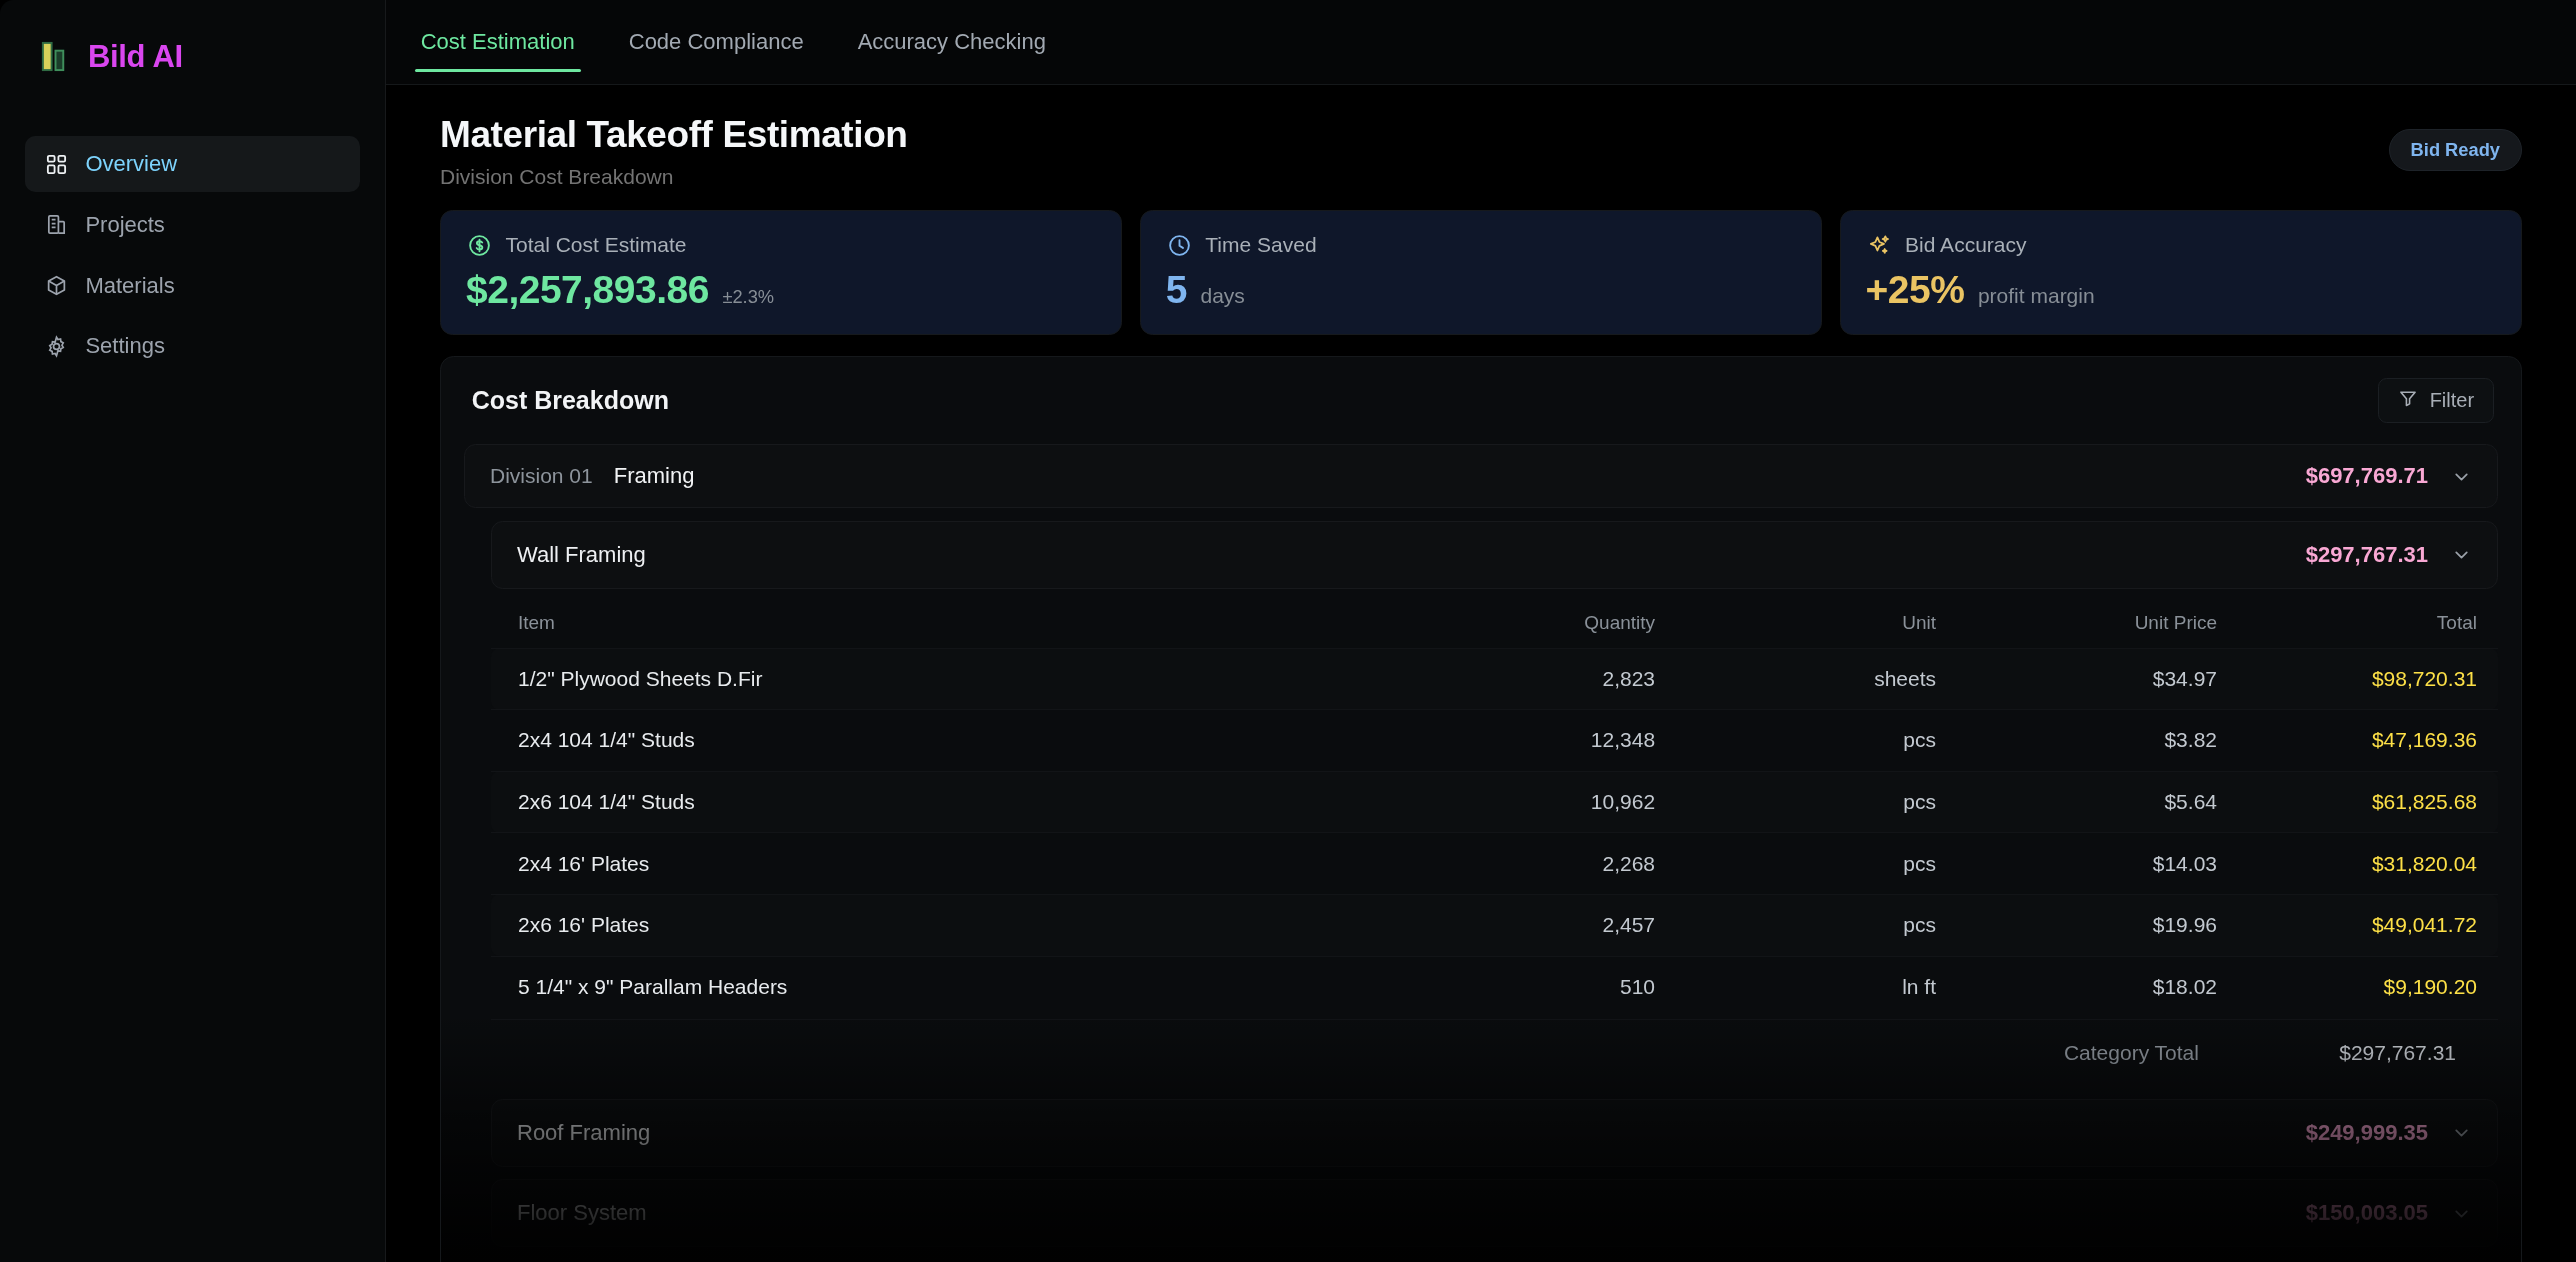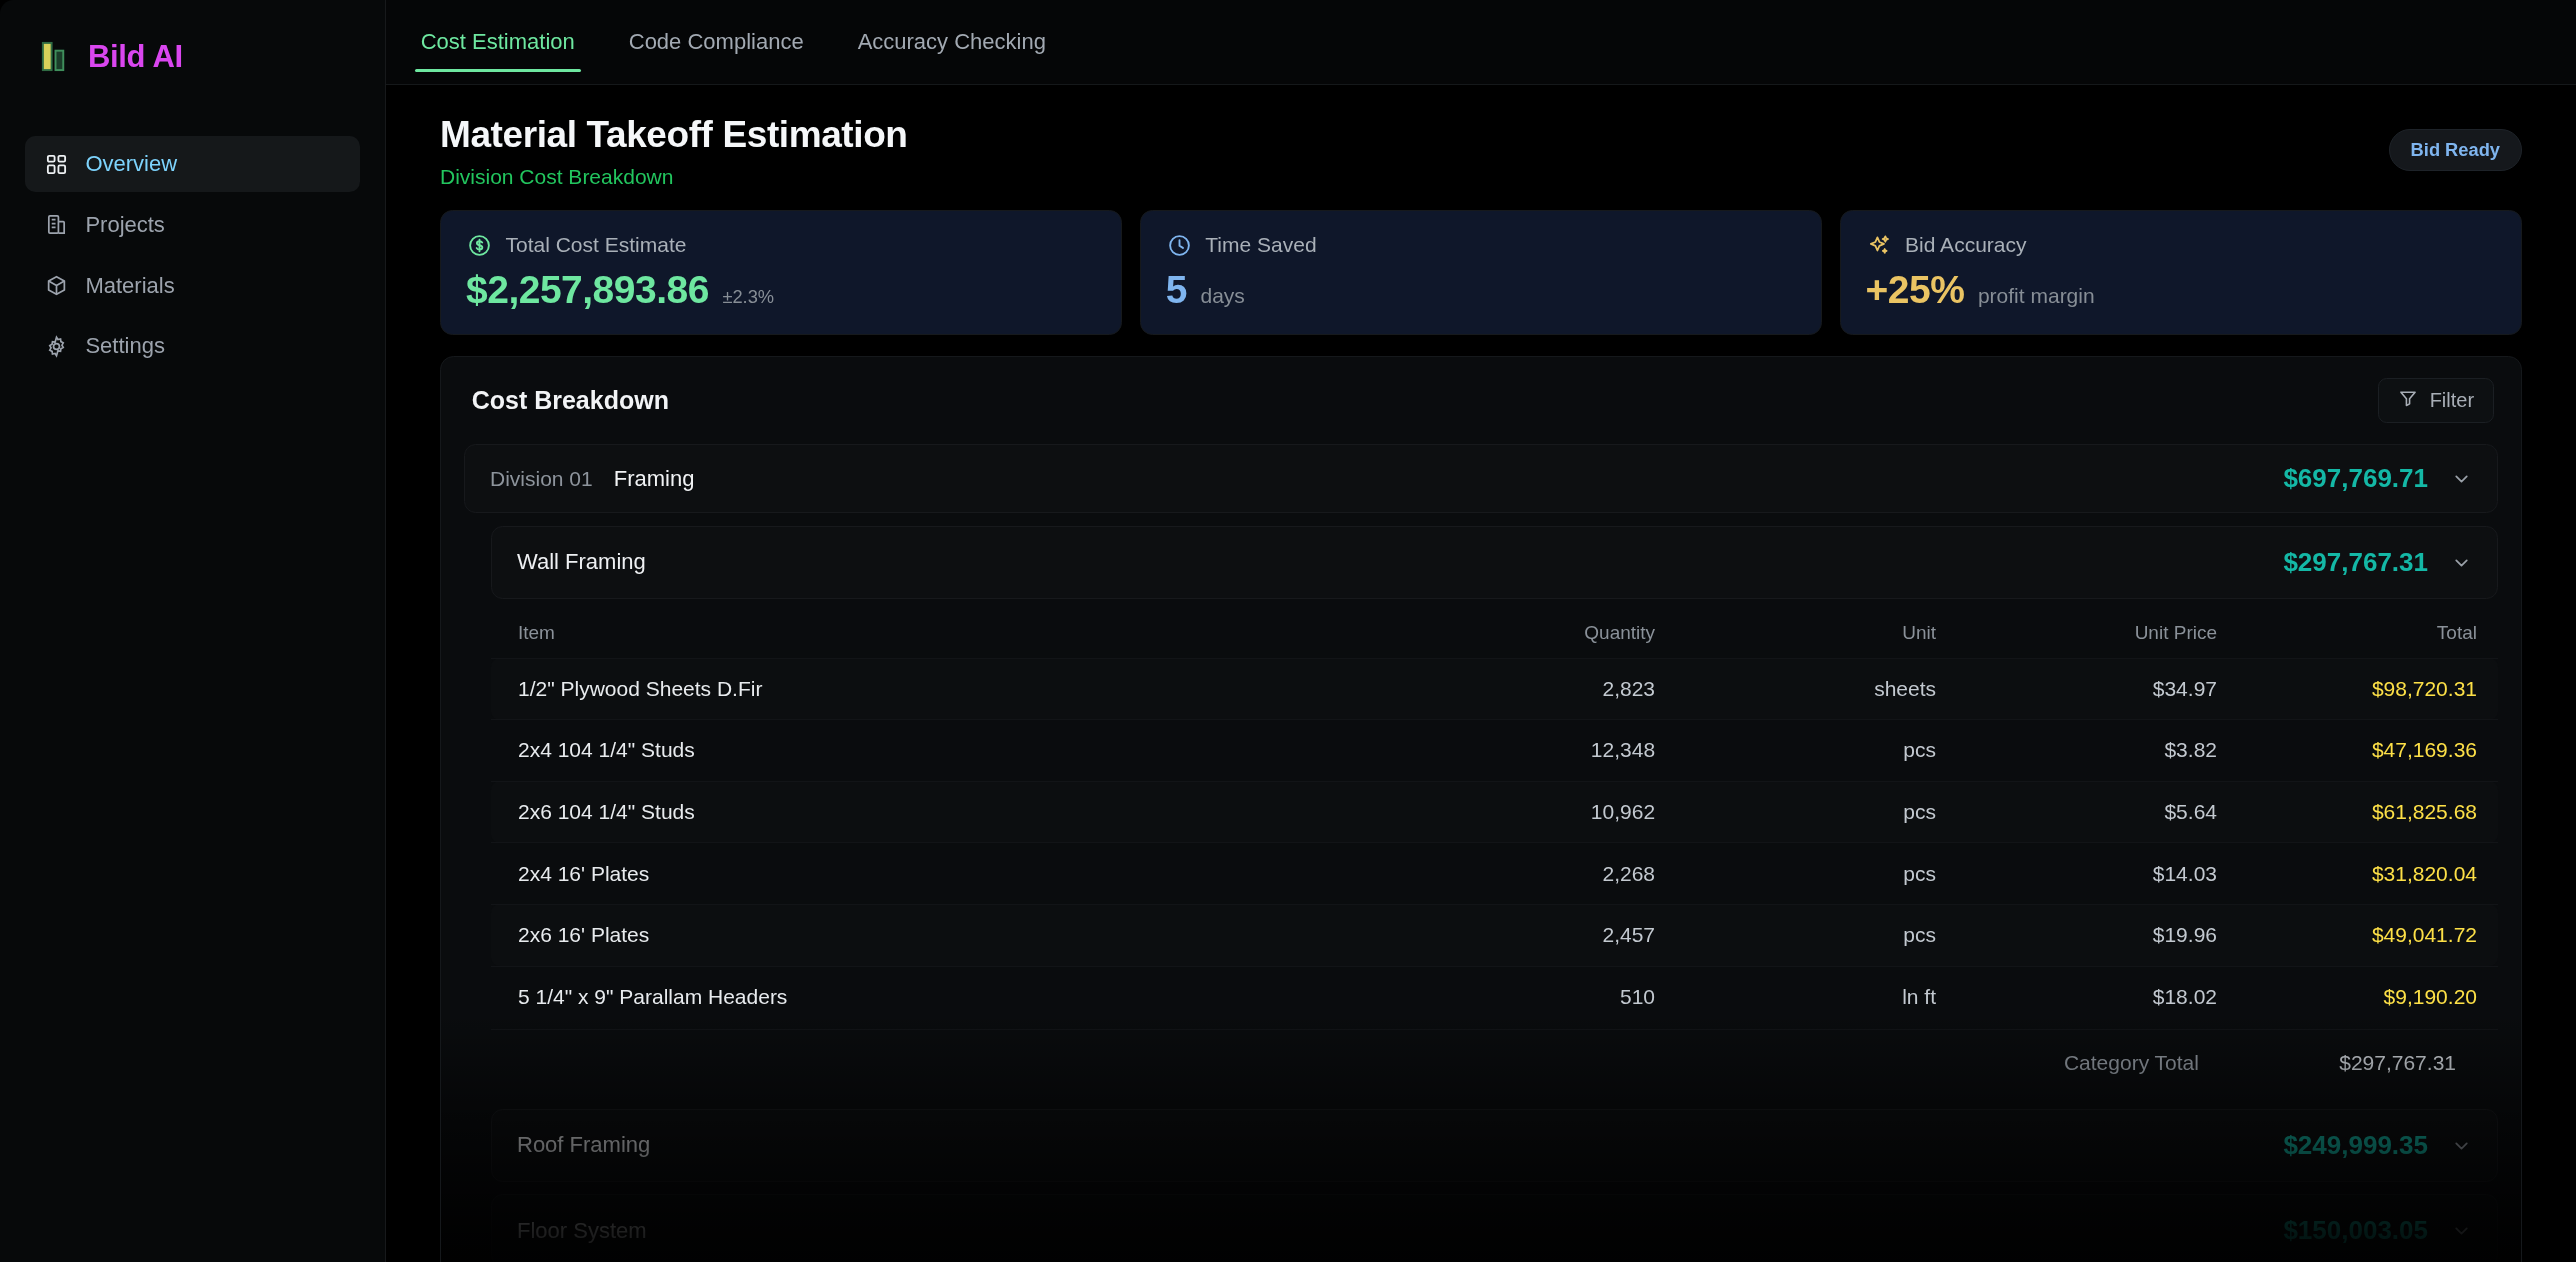--- a/index.html
+++ b/index.html
@@ -57,21 +57,21 @@
   .tab.active { color: #6ee7a0; }
   .tab.active .tab-underline {
     display: block; position: absolute; left: 21px; right: 21px; bottom: 11.6px;
     height: 3.9px; border-radius: 2.9px; background: #6ee7a0;
   }
 
   .content { flex: 1; padding: 27px 54px 0 54px; position: relative; overflow: hidden; }
 
   .page-head { display: flex; align-items: flex-start; justify-content: space-between; }
   .page-title { font-size: 37px; font-weight: 700; color: #f5f7f9; letter-spacing: -0.4px; line-height: 1.25; }
-  .page-sub { font-size: 21px; color: #22c55e; margin-top: 6.7px; }
+  .page-sub { font-size: 21px; color: #737373; margin-top: 6.7px; }
   .badge {
     background: #15181c; color: #7fb5ef; border: 1px solid #1e2329;
     font-size: 18.3px; font-weight: 700; border-radius: 963px;
     padding: 8.7px 21px; margin-top: 17.4px; white-space: nowrap;
   }
 
   .stats { display: flex; gap: 17.4px; margin-top: 21px; }
   .stat {
     flex: 1; min-width: 0;
     background: #0f172a; border: 1px solid #16191c; border-radius: 12.5px;
@@ -107,21 +107,21 @@
   .division {
     margin-top: 21px;
     background: #0d0f11; border: 1px solid #17191c; border-radius: 11.6px;
     display: flex; align-items: center; justify-content: space-between;
     padding: 18.3px 25px; cursor: pointer;
   }
   .division-left { display: flex; align-items: baseline; gap: 21px; }
   .division-no { font-size: 21px; color: #8d949c; }
   .division-name { font-size: 22px; color: #f1f3f5; }
   .division-right { display: flex; align-items: center; gap: 23px; }
-  .amount { font-size: 26px; font-weight: 700; color: #14b8a6; }
+  .amount { font-size: 22px; font-weight: 700; color: #f9a8d4; }
   .chev { width: 21px; height: 21px; display:flex; align-items:center; justify-content:center; }
 
   .subsection { margin-left: 27px; }
   .category {
     margin-top: 12.5px;
     background: #0d0f11; border: 1px solid #17191c; border-radius: 11.6px;
     display: flex; align-items: center; justify-content: space-between;
     padding: 20px 25px; cursor: pointer;
   }
   .category-name { font-size: 22px; color: #eef0f3; }

